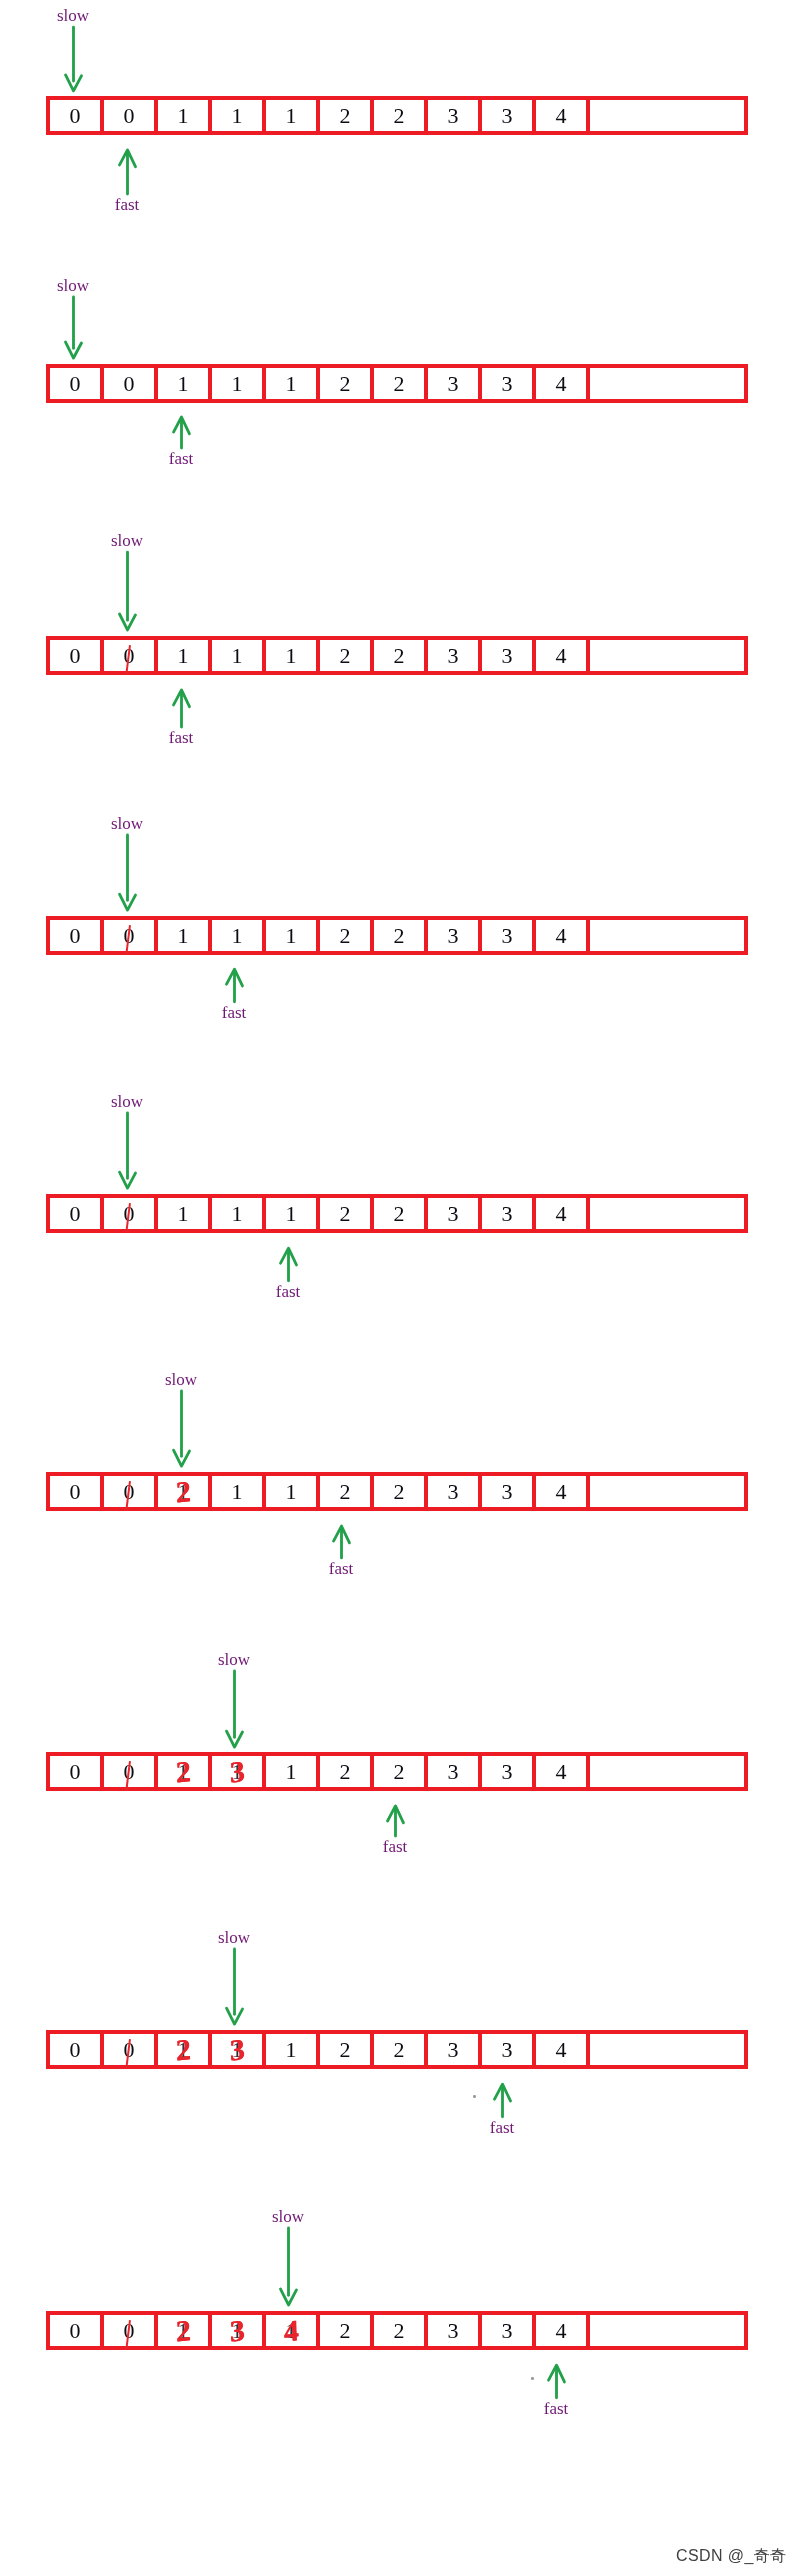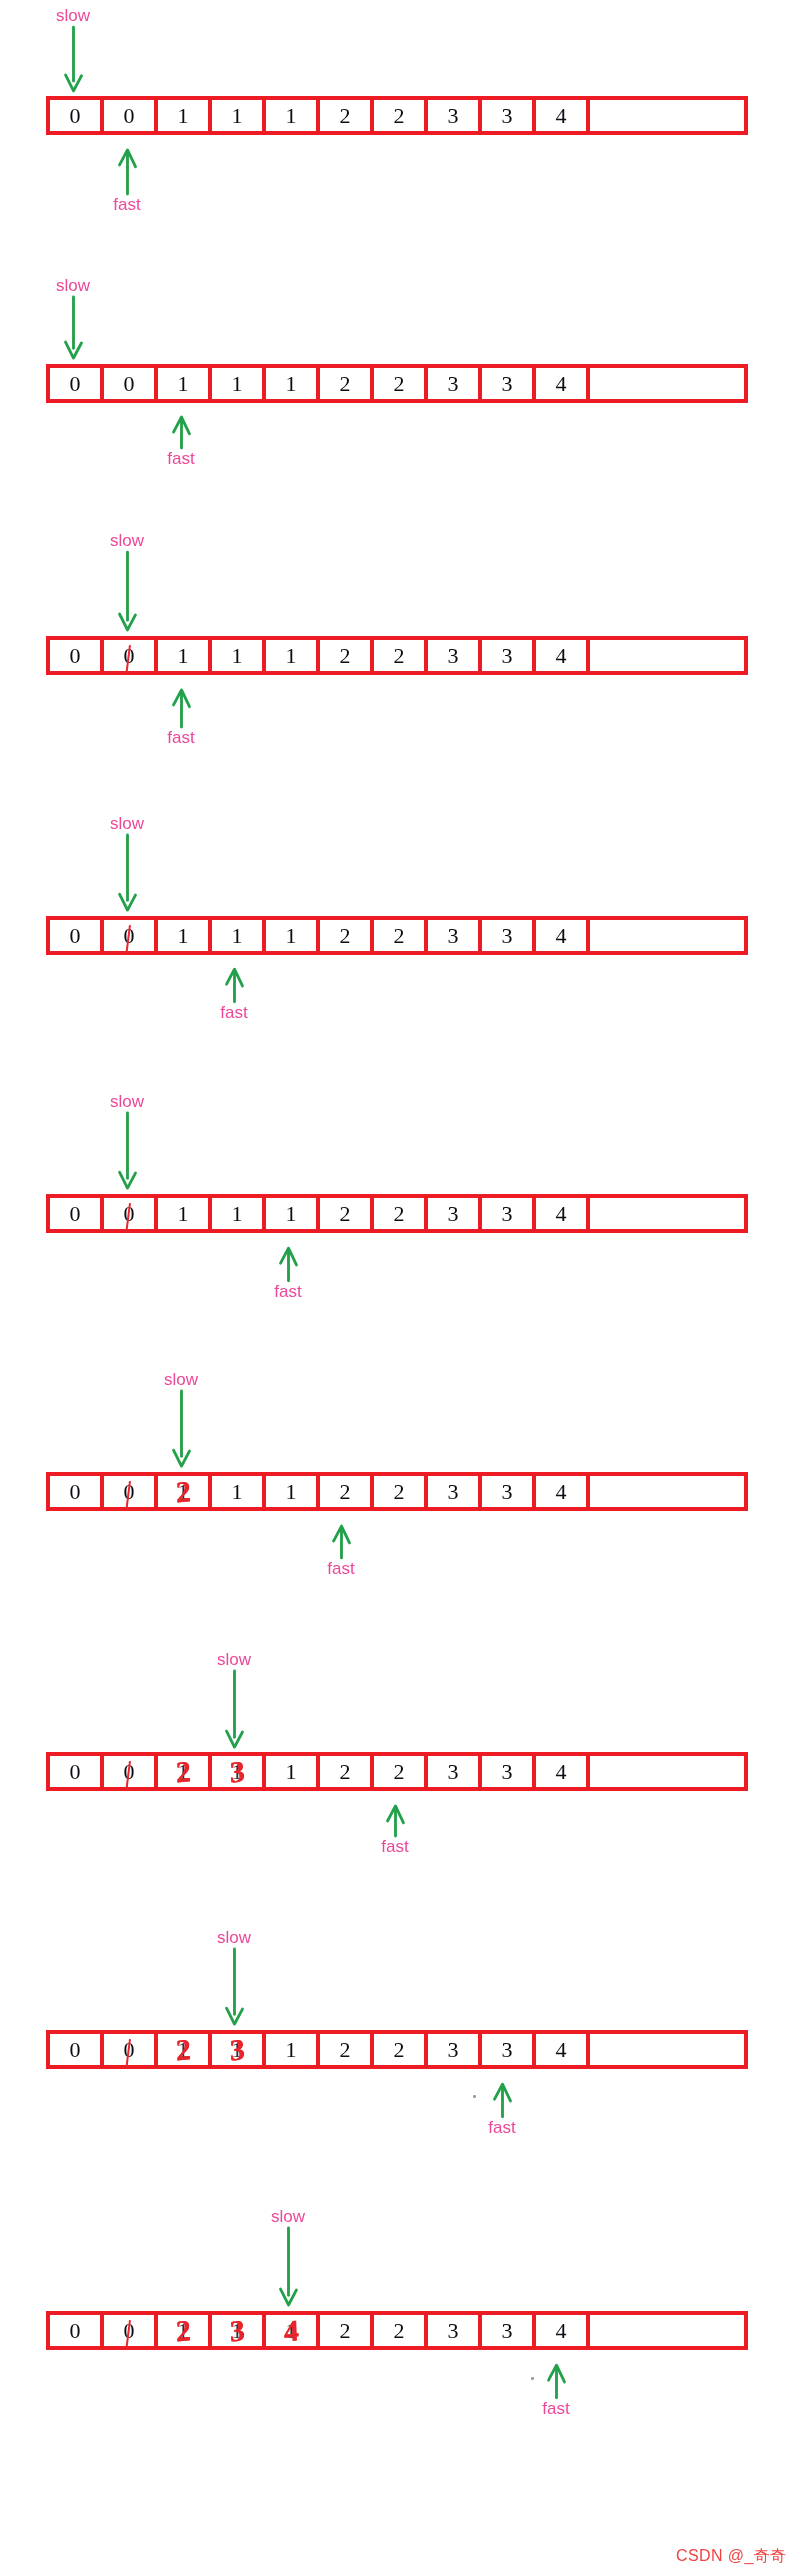--- a/index.html
+++ b/index.html
@@ -82,38 +82,38 @@
     transform: rotate(-6deg) skewX(-4deg);
     line-height: 39px;
     text-shadow: 0.5px 0 0 #e8252c;
     pointer-events: none;
   }
   .cell.overwritten > .digit { opacity: 0.85; }
 
   
   .ptr {
     position: absolute;
-    color: #ec4899;
+    color: #701a75;
     font-size: 17px;
-    font-family: Liberation Sans, sans-serif;
+    font-family: Liberation Serif, serif;
     white-space: nowrap;
   }
   .ptr .lbl {
     display: block;
     text-align: center;
     line-height: 18px;
   }
   .ptr svg { display: block; margin: 0 auto; }
 
   
   .watermark {
     position: absolute;
     right: 12.5px;
     bottom: 9px;
-    color: #ef4444;
+    color: #404040;
     font-size: 16px;
     font-family: "Liberation Sans", sans-serif;
     letter-spacing: 0.4px;
   }
 
   
   .pen-dot {
     position: absolute;
     width: 2.7px;
     height: 2.7px;

